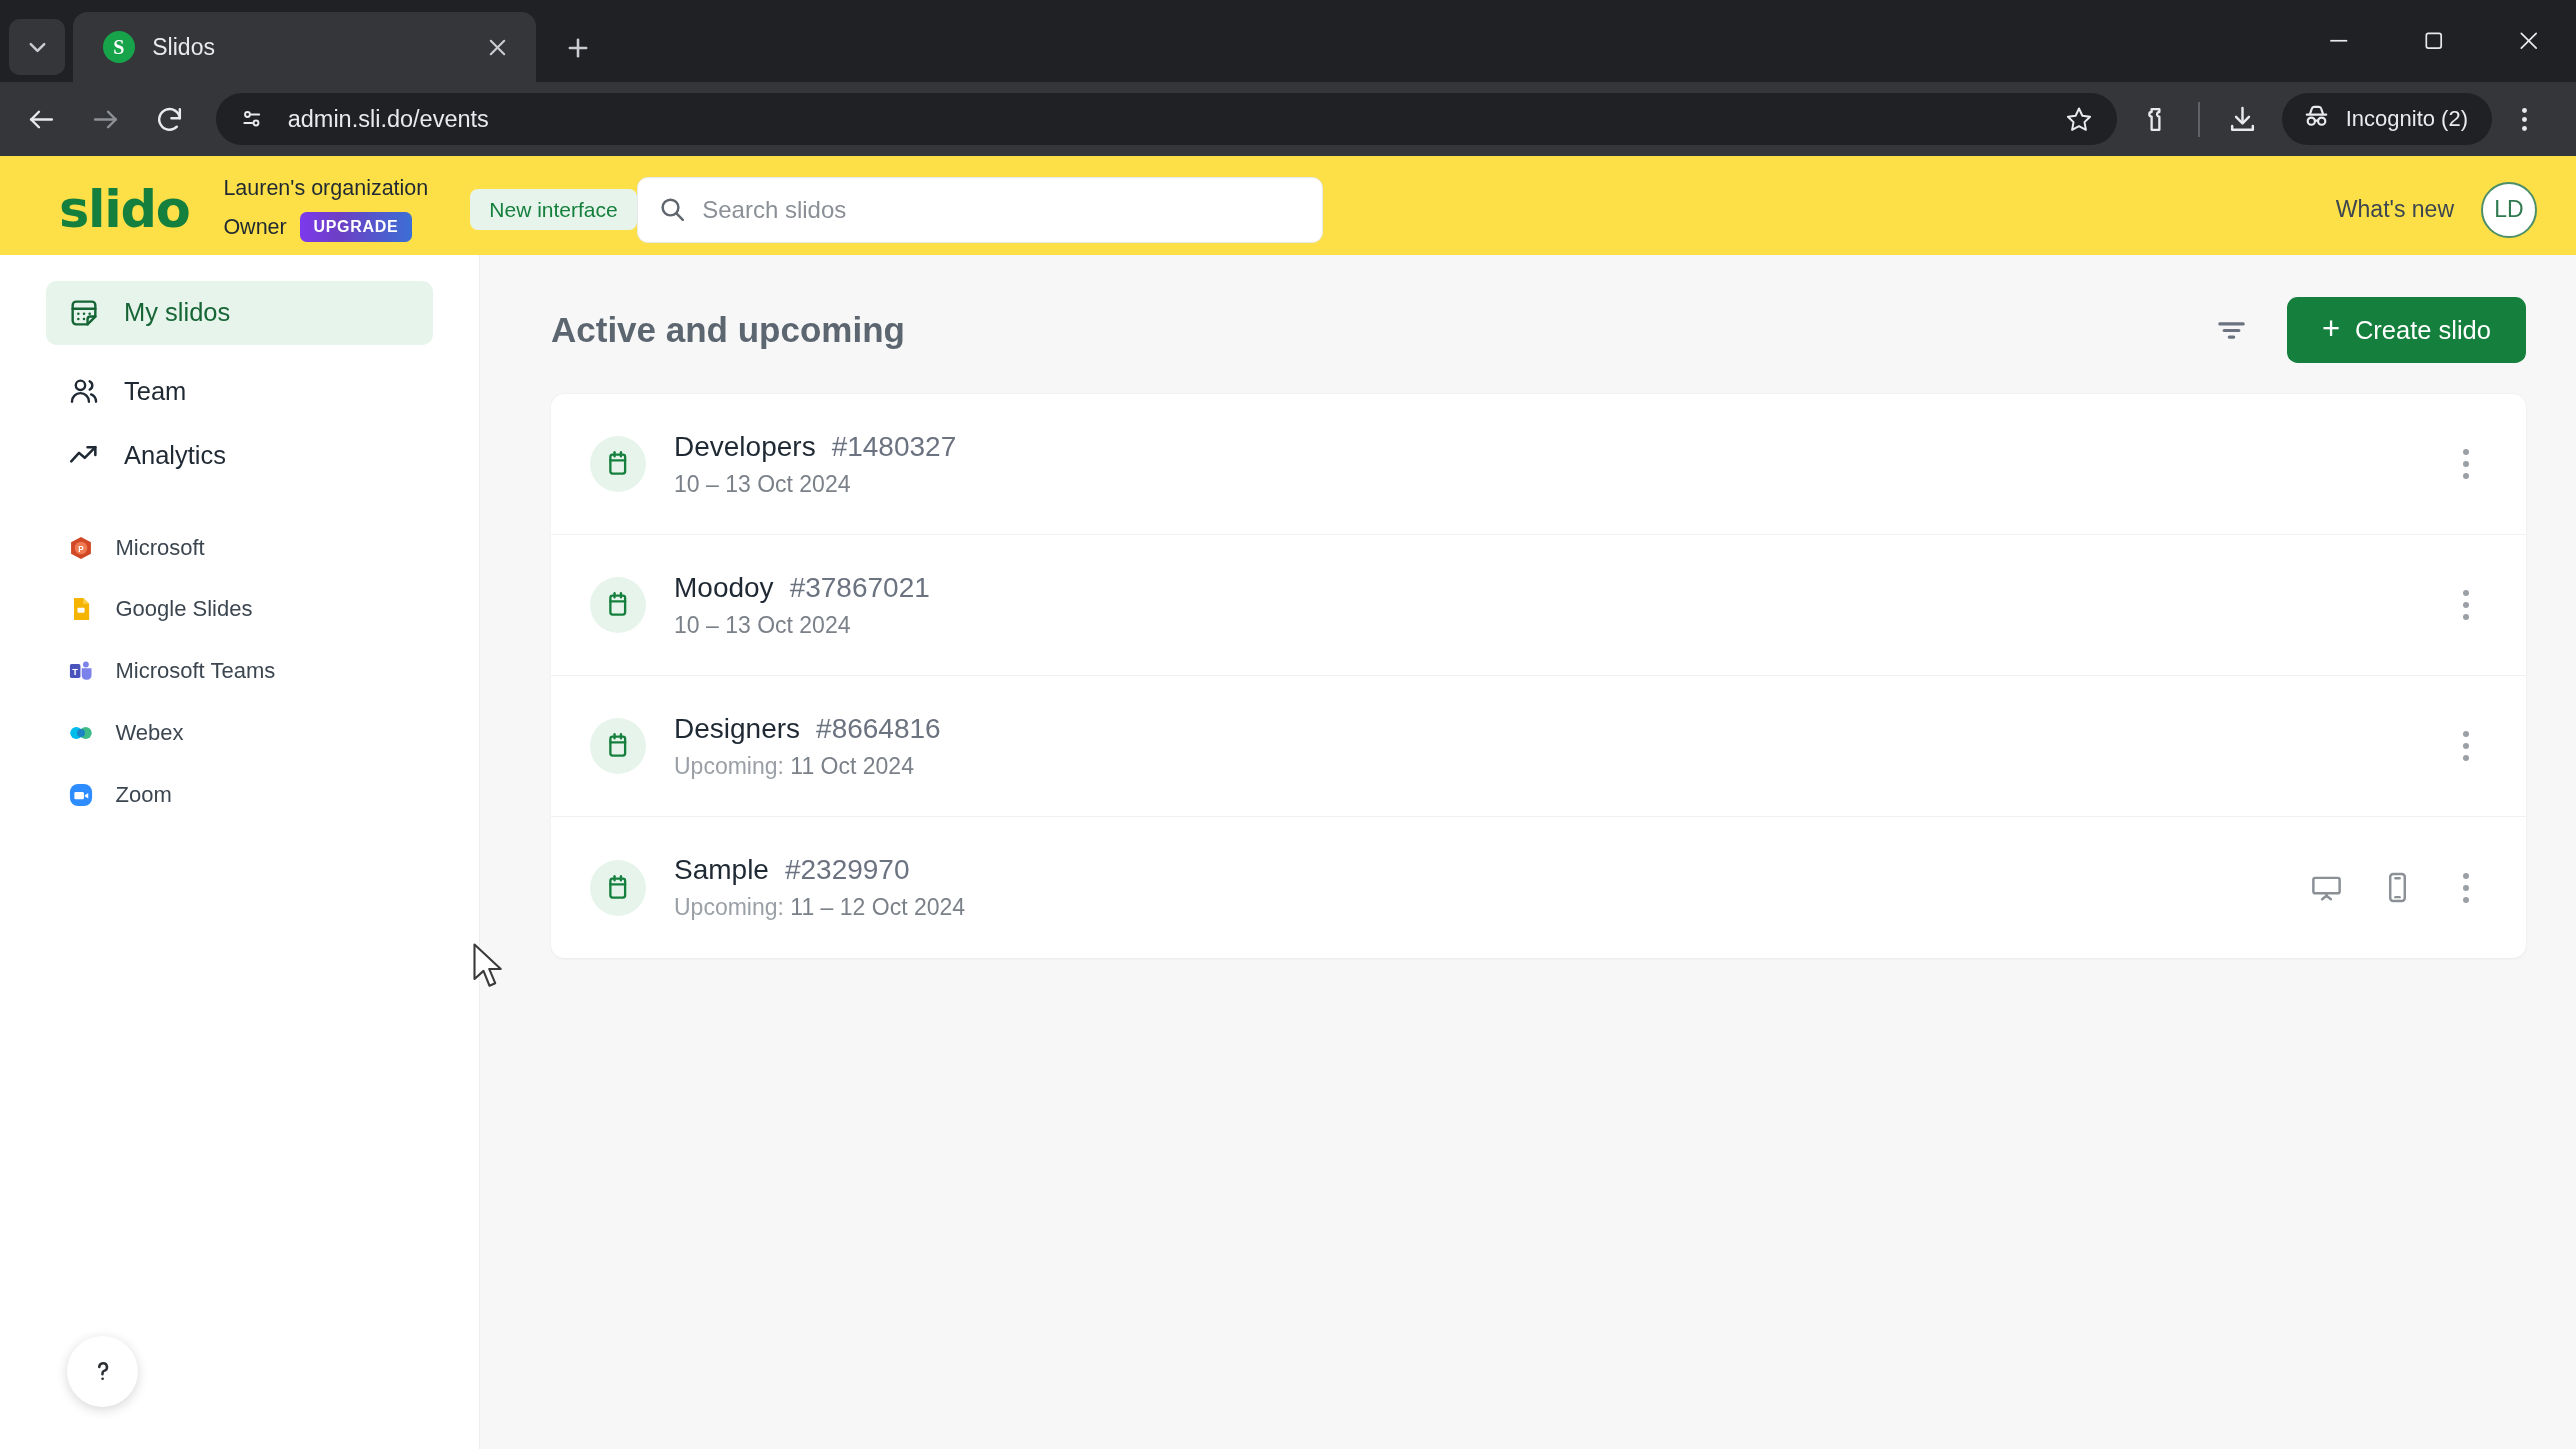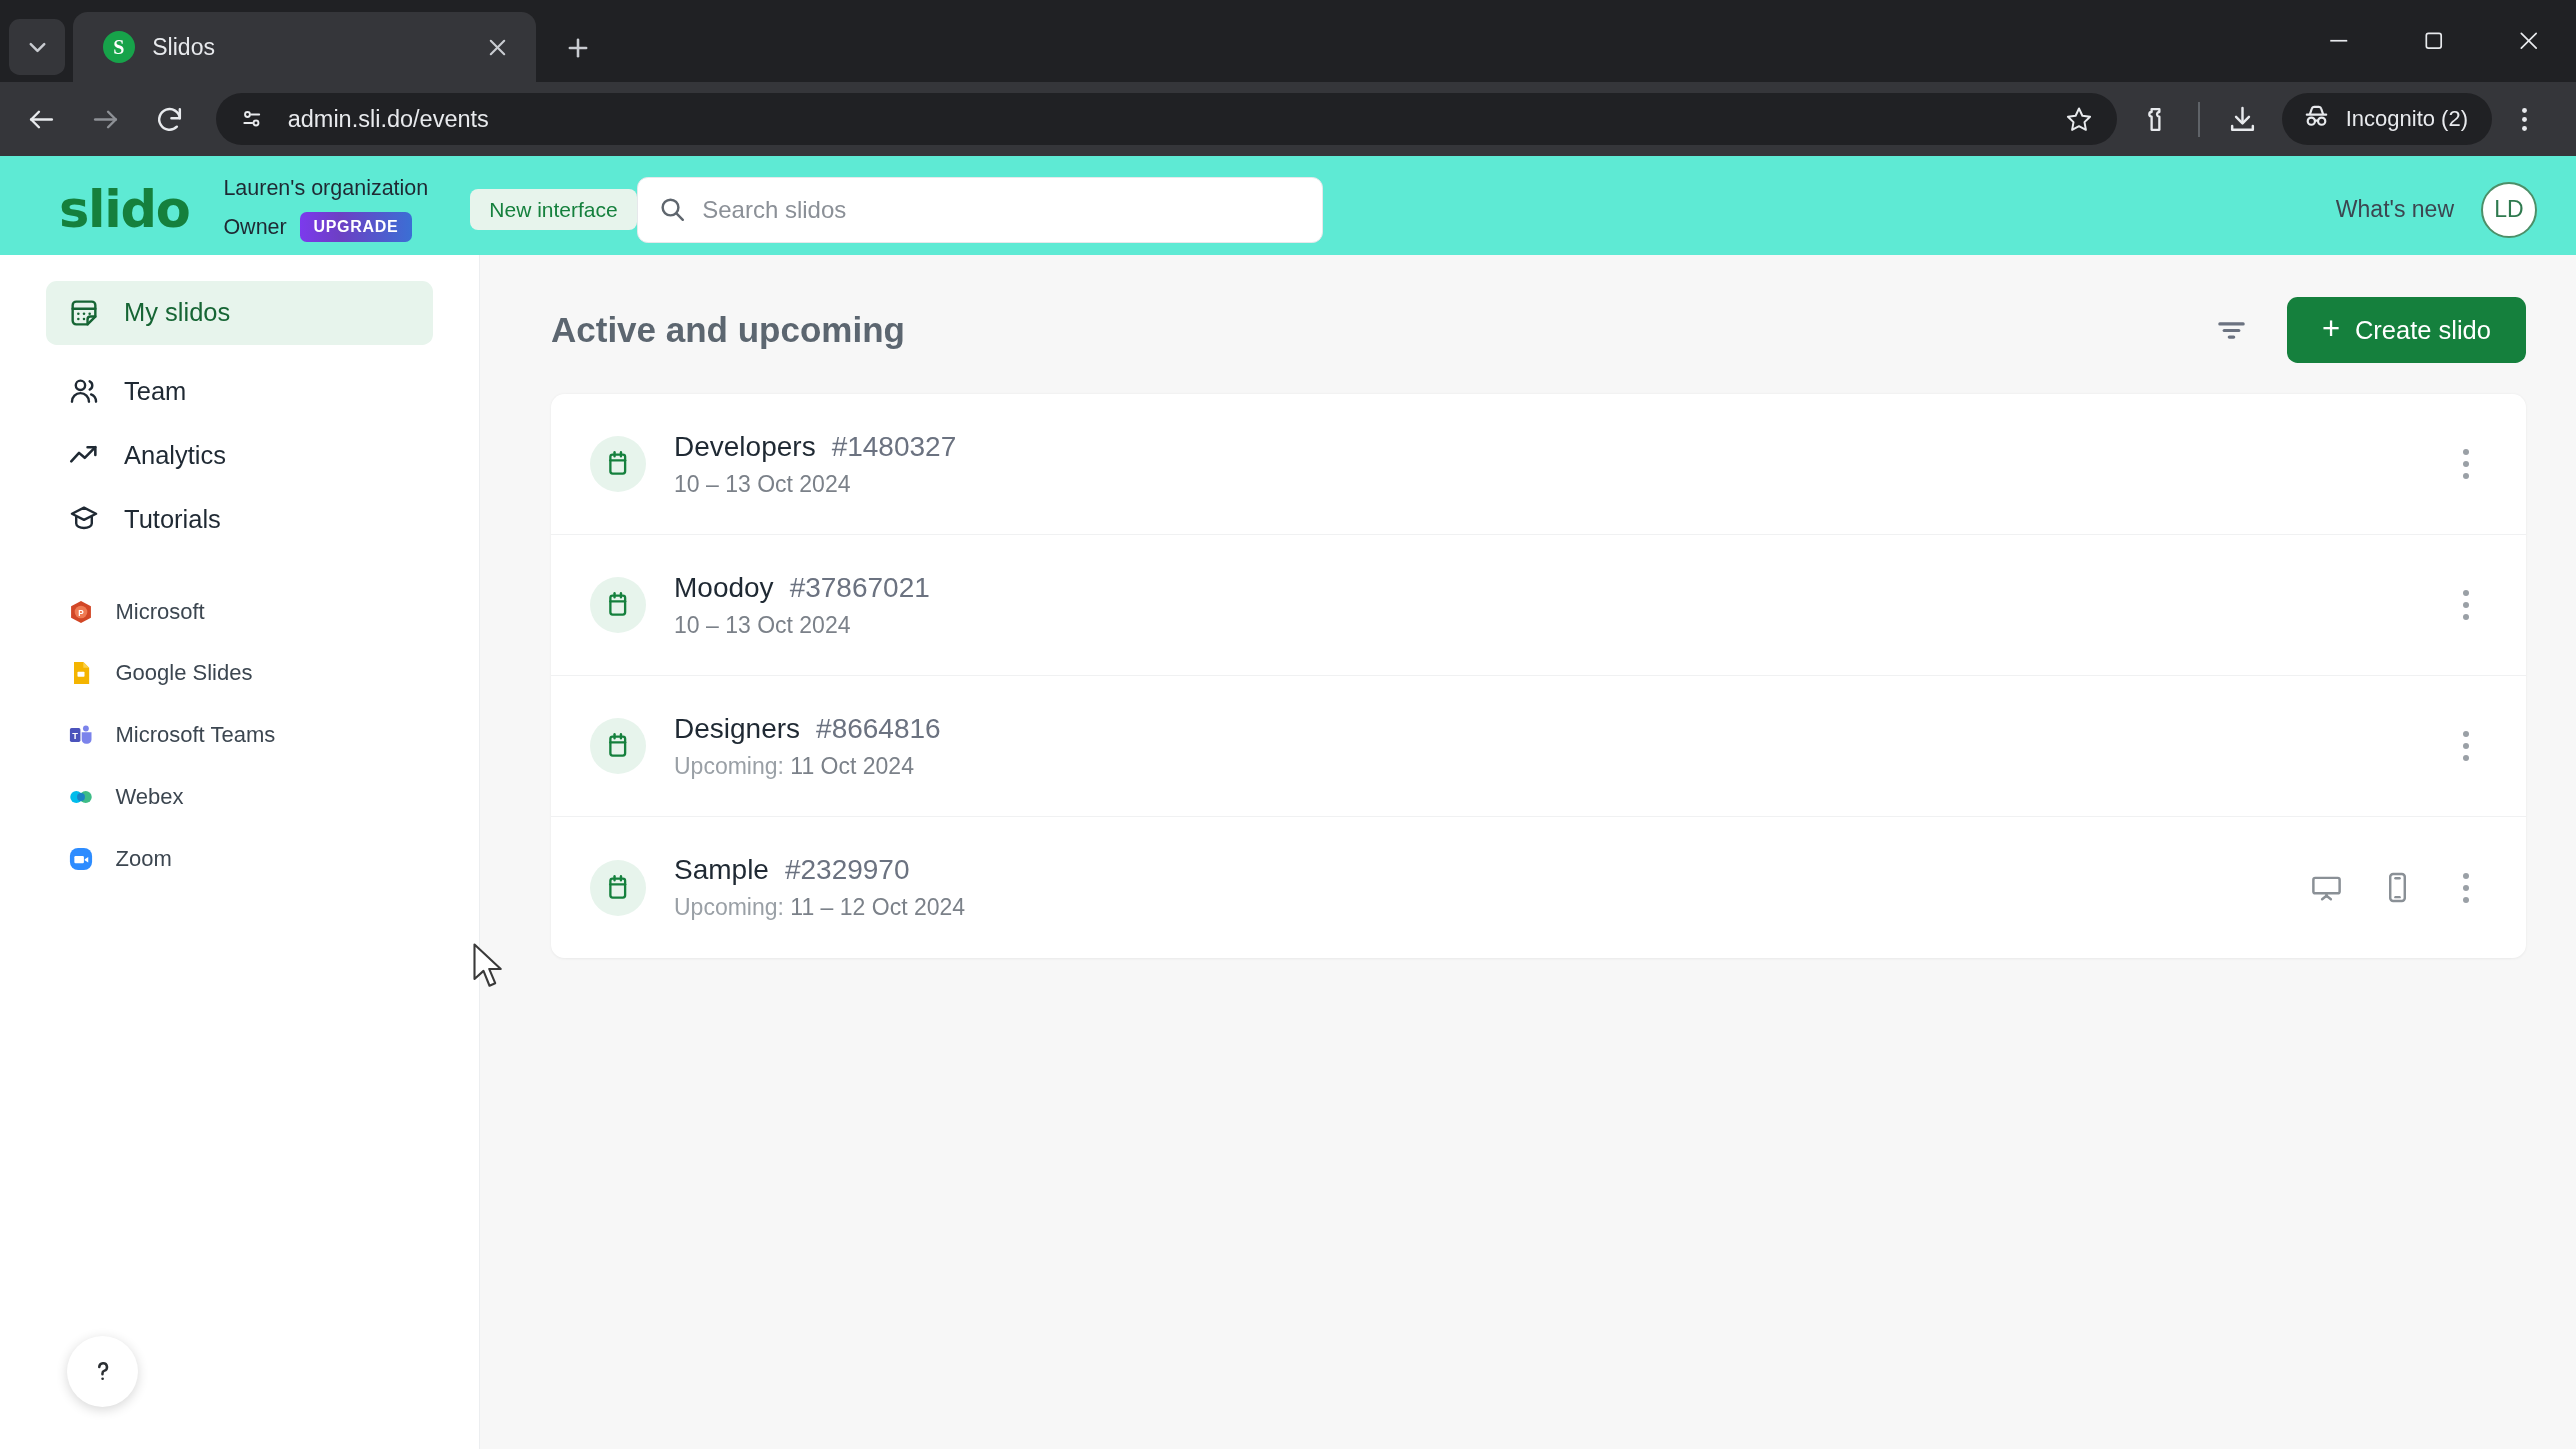--- a/index.html
+++ b/index.html
@@ -70,21 +70,21 @@
     height: 52px; background:#202124; border-radius: 27px; display:flex;
     align-items:center; padding: 0 24px 0 19px; gap: 13.4px; margin-left: 8px; flex:0 0 auto;
   }
   .incognito-pill svg { width: 31px; height: 31px; }
   .incognito-pill span { color:#e8eaed; font-size: 22px; white-space:nowrap; }
 
   
   .page { flex: 1 1 auto; background:#ffffff; display:flex; flex-direction:column; min-height:0; }
 
   .app-header {
-    height: 99px; background:#5eead4; display:flex; align-items:center;
+    height: 99px; background:#fde047; display:flex; align-items:center;
     padding: 8px 39px 0 59px; flex: 0 0 auto; position: relative;
   }
   .logo {
     font-family:"DejaVu Sans", sans-serif; font-size: 51px; font-weight: 700;
     color:#15803d; letter-spacing: -1.3px; line-height:1; flex:0 0 auto;
   }
   .org-block { margin-left: 34px; display:flex; flex-direction:column; gap: 12px; flex:0 0 auto; }
   .org-name { font-size: 21.5px; color:#1f2933; line-height:1.1; }
   .org-role-row { display:flex; align-items:center; gap: 13.4px; }
   .org-role { font-size: 21.5px; color:#1f2933; }
@@ -376,29 +376,20 @@
         <div class="nav-item">
           <span class="ico">
             <svg viewBox="0 0 24 24" fill="none" stroke="#1f2933" stroke-width="1.8" stroke-linecap="round" stroke-linejoin="round">
               <polyline points="3 16.5 8.5 10.5 12.5 14 20 6.5"></polyline>
               <polyline points="14.5 6.5 20 6.5 20 12"></polyline>
             </svg>
           </span>
           <span class="lbl">Analytics</span>
         </div>
 
-        <div class="nav-item">
-          <span class="ico">
-            <svg viewBox="0 0 24 24" fill="none" stroke="#1f2933" stroke-width="1.7" stroke-linecap="round" stroke-linejoin="round">
-              <path d="M12 4 3.5 8.3 12 12.6 20.5 8.3z"></path>
-              <path d="M6.5 10.6v4.6c0 1.8 2.5 3.2 5.5 3.2s5.5-1.4 5.5-3.2v-4.6"></path>
-            </svg>
-          </span>
-          <span class="lbl">Tutorials</span>
-        </div>
 
 
         <div class="apps-list">
 
           <div class="app-item">
             <span class="app-ico">
               <svg viewBox="0 0 24 24">
                   <path d="M12 2.5 20.5 7v10L12 21.5 3.5 17V7z" fill="#d24726"></path>
                   <circle cx="12" cy="12" r="5.4" fill="#ef7a52"></circle>
                   <text x="12" y="15" font-size="7" fill="#fff" text-anchor="middle" font-family="Liberation Sans, sans-serif" font-weight="bold">P</text>

